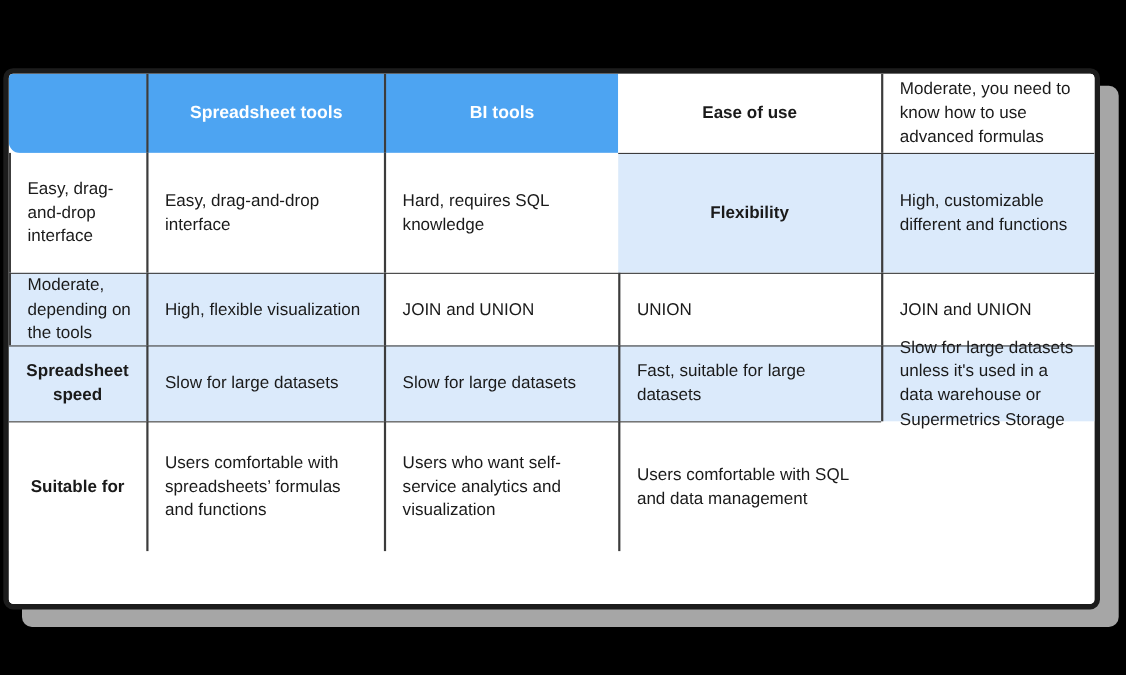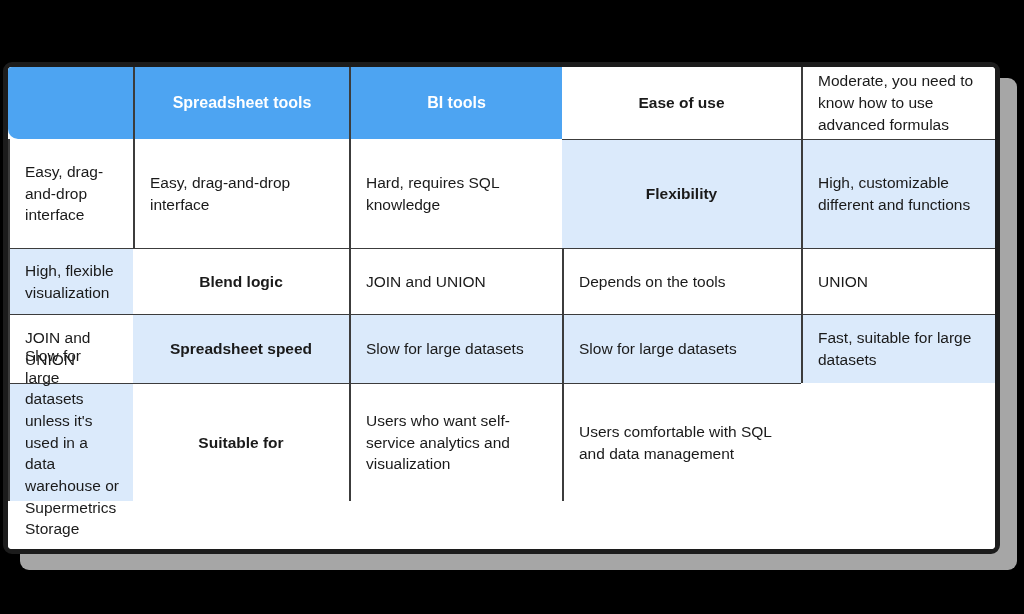--- a/index.html
+++ b/index.html
@@ -76,33 +76,33 @@
       <div class="cell h vline">BI tools</div>
 
       <div class="cell lbl">Ease of use</div>
       <div class="cell d vline">Moderate, you need to know how to use advanced formulas</div>
       <div class="cell d vline">Easy, drag-and-drop interface</div>
       <div class="cell d vline">Easy, drag-and-drop interface</div>
       <div class="cell d vline">Hard, requires SQL knowledge</div>
 
       <div class="cell lbl alt bt">Flexibility</div>
       <div class="cell d alt vline bt">High, customizable different and functions</div>
+      <div class="cell d alt vline bt">Moderate, depending on the tools</div>
       <div class="cell d alt vline bt">High, flexible visualization</div>
 
-      <div class="cell lbl bt">Blend logic</div>
       <div class="cell d vline bt">JOIN and UNION</div>
-      <div class="cell d vline bt">Depends on the tools</div>
       <div class="cell d vline bt">UNION</div>
       <div class="cell d vline bt">JOIN and UNION</div>
 
       <div class="cell lbl alt bt">Spreadsheet speed</div>
       <div class="cell d alt vline bt">Slow for large datasets</div>
       <div class="cell d alt vline bt">Slow for large datasets</div>
       <div class="cell d alt vline bt">Fast, suitable for large datasets</div>
       <div class="cell d alt vline bt">Slow for large datasets unless it's used in a data warehouse or Supermetrics Storage</div>
 
       <div class="cell lbl bt">Suitable for</div>
+      <div class="cell d vline bt">Users comfortable with spreadsheets’ formulas and functions</div>
       <div class="cell d vline bt">Users who want self-service analytics and visualization</div>
       <div class="cell d vline bt">Users comfortable with SQL and data management</div>
 
     </div>
   </div>
 </div>
 
 </body></html>

